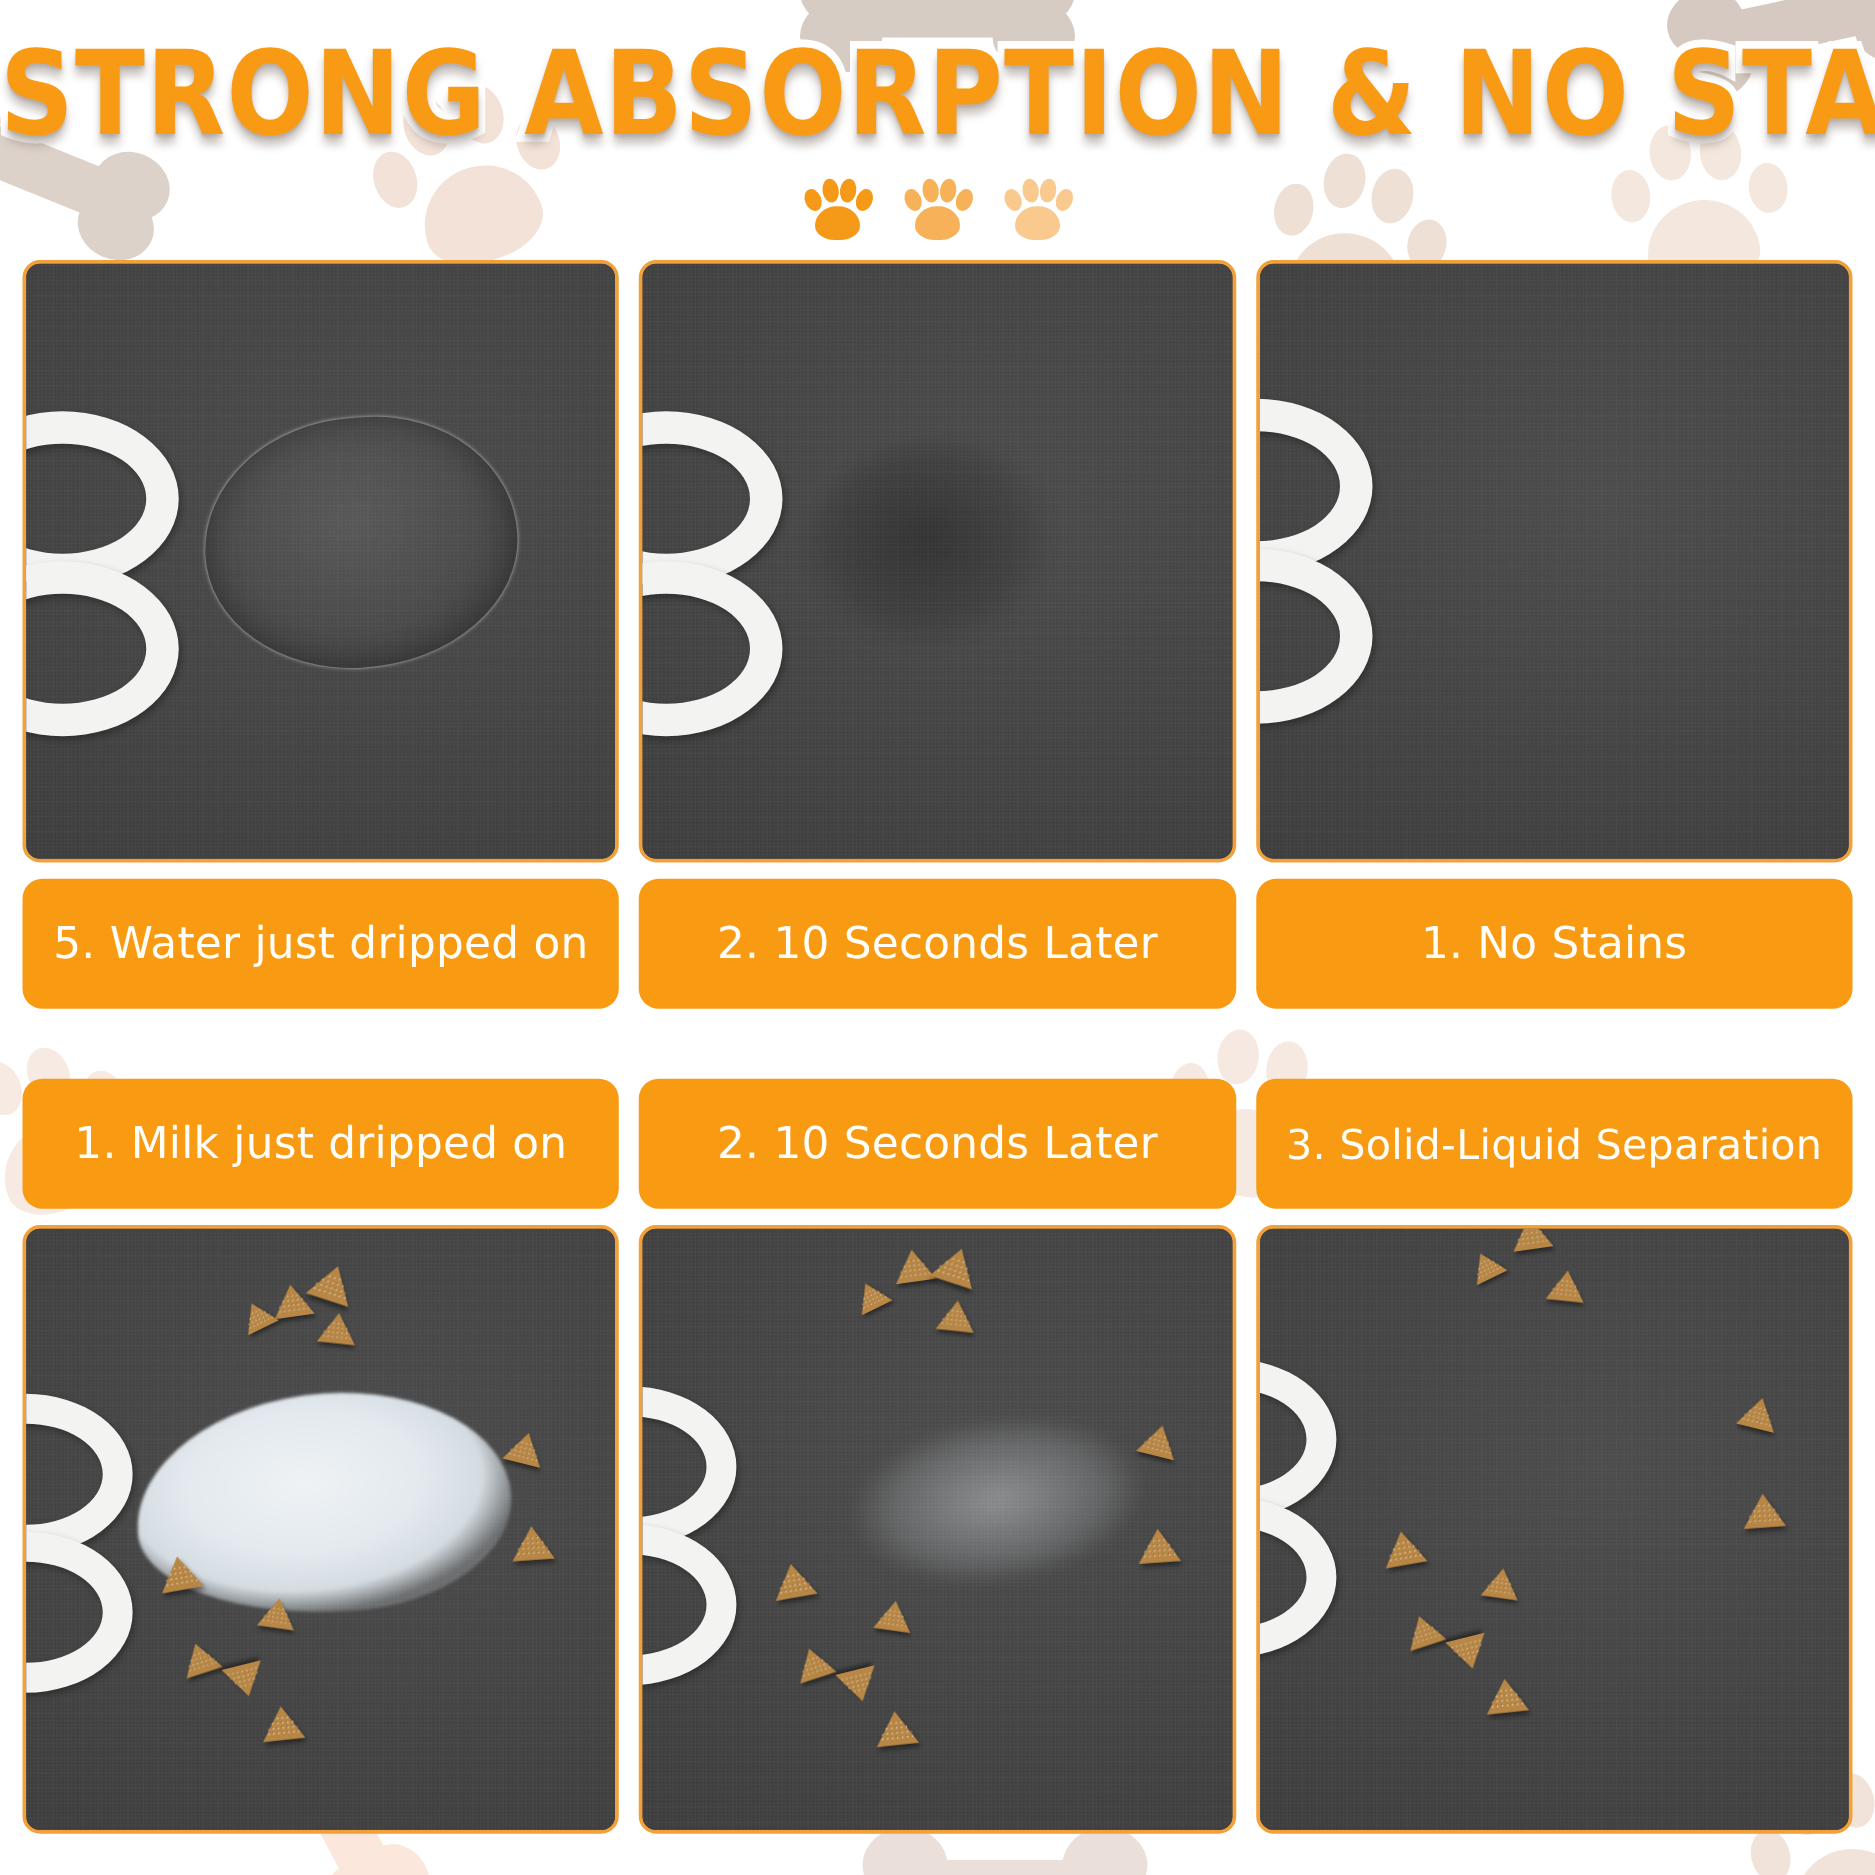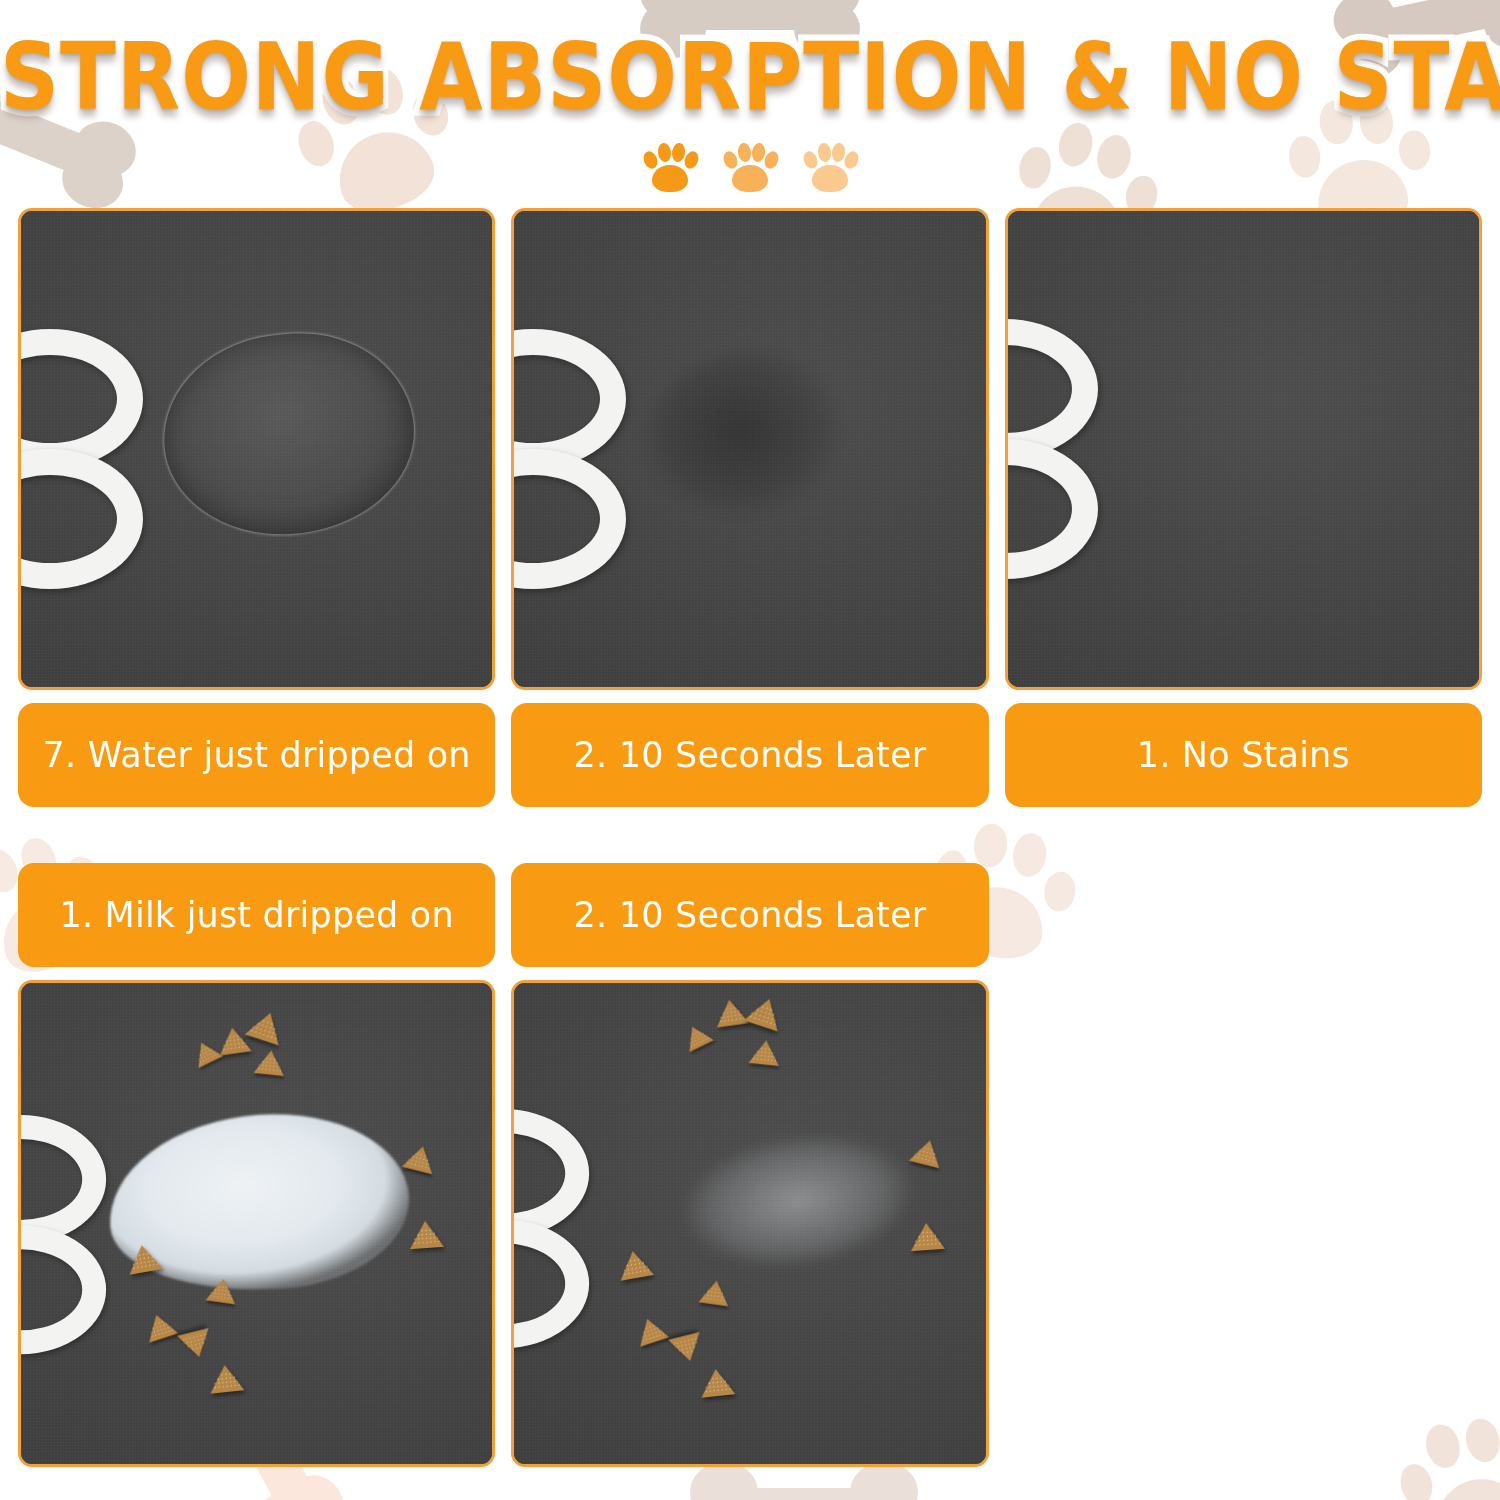--- a/index.html
+++ b/index.html
@@ -370,21 +370,21 @@
 
     <div class="cell">
       <div class="photo">
         <div class="mat"></div>
         <div class="logo-b">
           <div class="lobe top"></div>
             <div class="lobe bot"></div>
         </div>
         <div class="puddle puddle-water"></div>
       </div>
-      <div class="caption">7. Water just dripped on</div>
+      <div class="caption">5. Water just dripped on</div>
     </div>
 
     <div class="cell">
       <div class="photo">
         <div class="mat"></div>
         <div class="logo-b pos2">
           <div class="lobe top"></div>
             <div class="lobe bot"></div>
         </div>
         <div class="damp"></div>
@@ -442,15 +442,35 @@
         <div class="kibble" style="left:396px; top:156px; transform:rotate(14deg) scale(0.92);"></div>
         <div class="kibble" style="left:396px; top:240px; transform:rotate(-4deg) scale(1.0);"></div>
         <div class="kibble" style="left:104px; top:268px; transform:rotate(-10deg) scale(1.0);"></div>
         <div class="kibble" style="left:184px; top:296px; transform:rotate(8deg) scale(0.88);"></div>
         <div class="kibble" style="left:120px; top:334px; transform:rotate(-18deg) scale(0.9);"></div>
         <div class="kibble" style="left:156px; top:352px; transform:rotate(166deg) scale(0.95);"></div>
         <div class="kibble" style="left:186px; top:386px; transform:rotate(-6deg) scale(1.0);"></div>
       </div>
     </div>
 
+    <div class="cell row2" style="margin-top:56px;">
+      <div class="caption tight">3. Solid-Liquid Separation</div>
+      <div class="photo r2">
+        <div class="mat"></div>
+        <div class="logo-b small" style="left:-110px; top:104px;">
+          <div class="lobe top"></div>
+            <div class="lobe bot"></div>
+        </div>
+        <div class="kibble" style="left:200px; top:-10px; transform:rotate(-8deg) scale(0.95);"></div>
+        <div class="kibble" style="left:164px; top:16px;  transform:rotate(-26deg) scale(0.8);"></div>
+        <div class="kibble" style="left:228px; top:32px;  transform:rotate(6deg) scale(0.9);"></div>
+        <div class="kibble" style="left:382px; top:134px; transform:rotate(14deg) scale(0.92);"></div>
+        <div class="kibble" style="left:386px; top:212px; transform:rotate(-4deg) scale(1.0);"></div>
+        <div class="kibble" style="left:98px;  top:242px; transform:rotate(-10deg) scale(1.0);"></div>
+        <div class="kibble" style="left:176px; top:270px; transform:rotate(8deg) scale(0.88);"></div>
+        <div class="kibble" style="left:114px; top:308px; transform:rotate(-18deg) scale(0.9);"></div>
+        <div class="kibble" style="left:150px; top:326px; transform:rotate(166deg) scale(0.95);"></div>
+        <div class="kibble" style="left:180px; top:360px; transform:rotate(-6deg) scale(1.0);"></div>
+      </div>
+    </div>
 
   </div>
 </div>
 
 </body></html>

